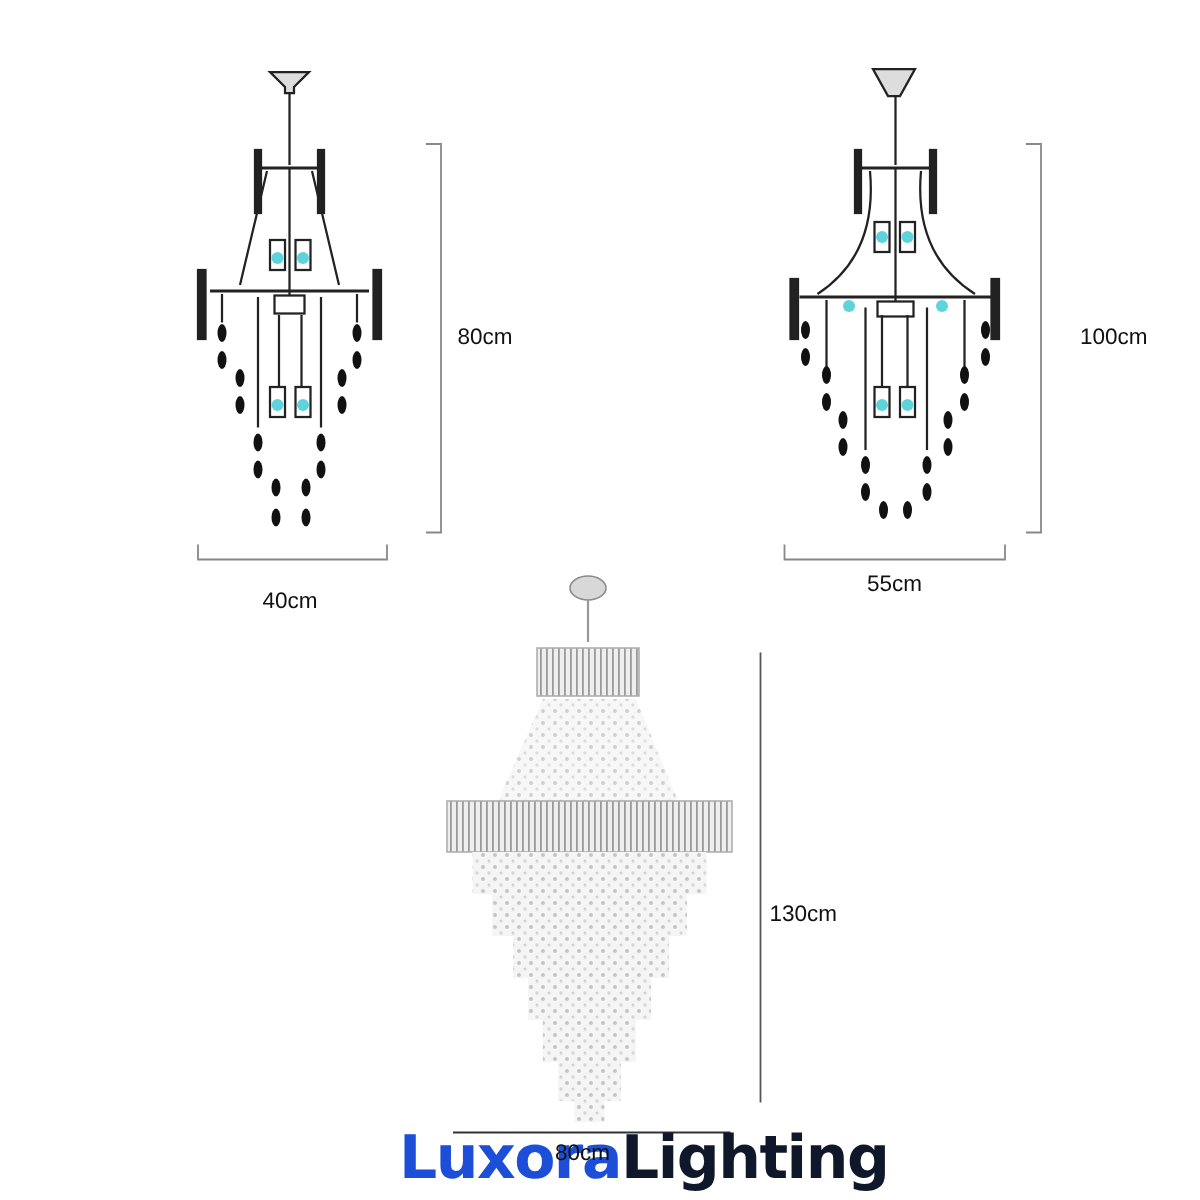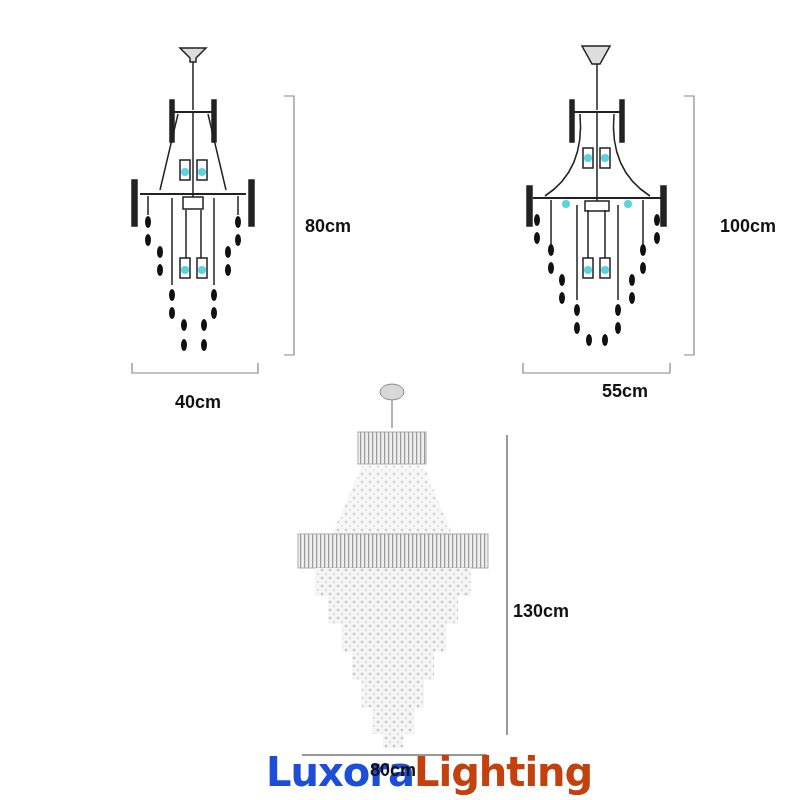--- a/index.html
+++ b/index.html
@@ -1,20 +1,20 @@
 <!DOCTYPE html>
 <html><head>
 <meta charset="utf-8">
 <style>
   html,body{margin:0;padding:0;background:#ffffff;}
   body{width:800px;height:800px;position:relative;overflow:hidden;font-family:"Liberation Sans",sans-serif;}
-  .dim-label{position:absolute;font-size:18px;color:#111;font-family:"Liberation Sans",sans-serif;font-weight:bold;}
+  .dim-label{position:absolute;font-size:15px;color:#111;font-family:"Liberation Sans",sans-serif;}
   .logo{position:absolute;left:266px;top:752px;font-family:"DejaVu Sans",sans-serif;font-size:40px;font-weight:bold;letter-spacing:-1px;white-space:nowrap;line-height:1;}
   .logo .a{color:#1d4ed8;}
-  .logo .b{color:#c2410c;}
+  .logo .b{color:#0f172a;}
   svg{position:absolute;overflow:visible;}
 </style>
 </head>
 <body>
 
 <svg width="800" height="800" style="left:0;top:0;">
   <g stroke="#222" stroke-width="1.5" fill="none">
 
     <path d="M180 48 L206 48 L196 58 L196 62 L190 62 L190 58 Z" fill="#ddd"></path>
     <line x1="193" y1="62" x2="193" y2="110"></line>
@@ -129,21 +129,21 @@
       <ellipse cx="618" cy="328" rx="3" ry="6"></ellipse>
     <ellipse cx="589" cy="340" rx="3" ry="6"></ellipse>
       <ellipse cx="605" cy="340" rx="3" ry="6"></ellipse>
   </g>
   <g stroke="#888" stroke-width="1.2" fill="none">
     <path d="M684 96 L694 96 L694 355 L684 355"></path>
     <path d="M523 363 L523 373 L670 373 L670 363"></path>
   </g>
 </svg>
 <div class="dim-label" style="left:720px;top:216px;">100cm</div>
-<div class="dim-label" style="left:602px;top:381px;">55cm</div>
+<div class="dim-label" style="left:578px;top:381px;">55cm</div>
 
 <svg width="800" height="800" style="left:0;top:0;">
   <defs>
     <linearGradient id="crys" x1="0" x2="0" y1="0" y2="1">
       <stop offset="0" stop-color="#bfbfbf"></stop>
       <stop offset="0.5" stop-color="#f2f2f2"></stop>
       <stop offset="1" stop-color="#a8a8a8"></stop>
     </linearGradient>
     <pattern id="rods" width="4" height="10" patternUnits="userSpaceOnUse">
       <rect width="4" height="10" fill="#eeeeee"></rect>

